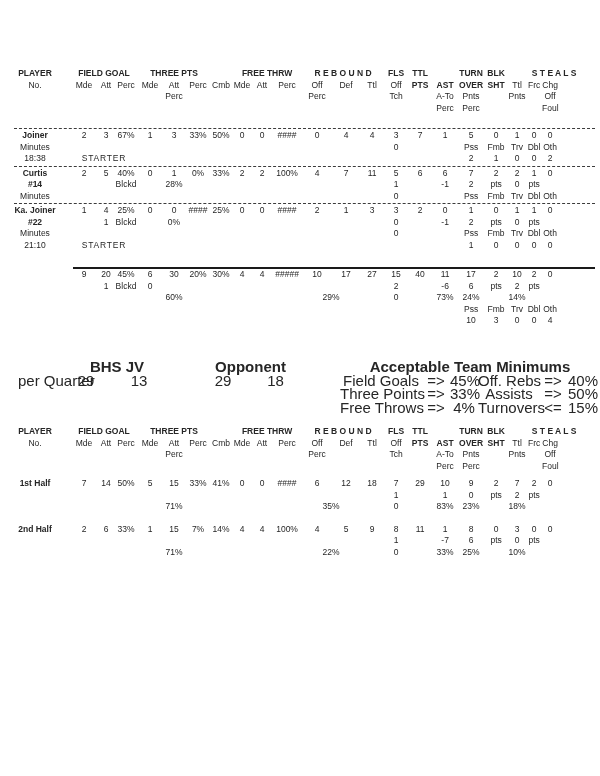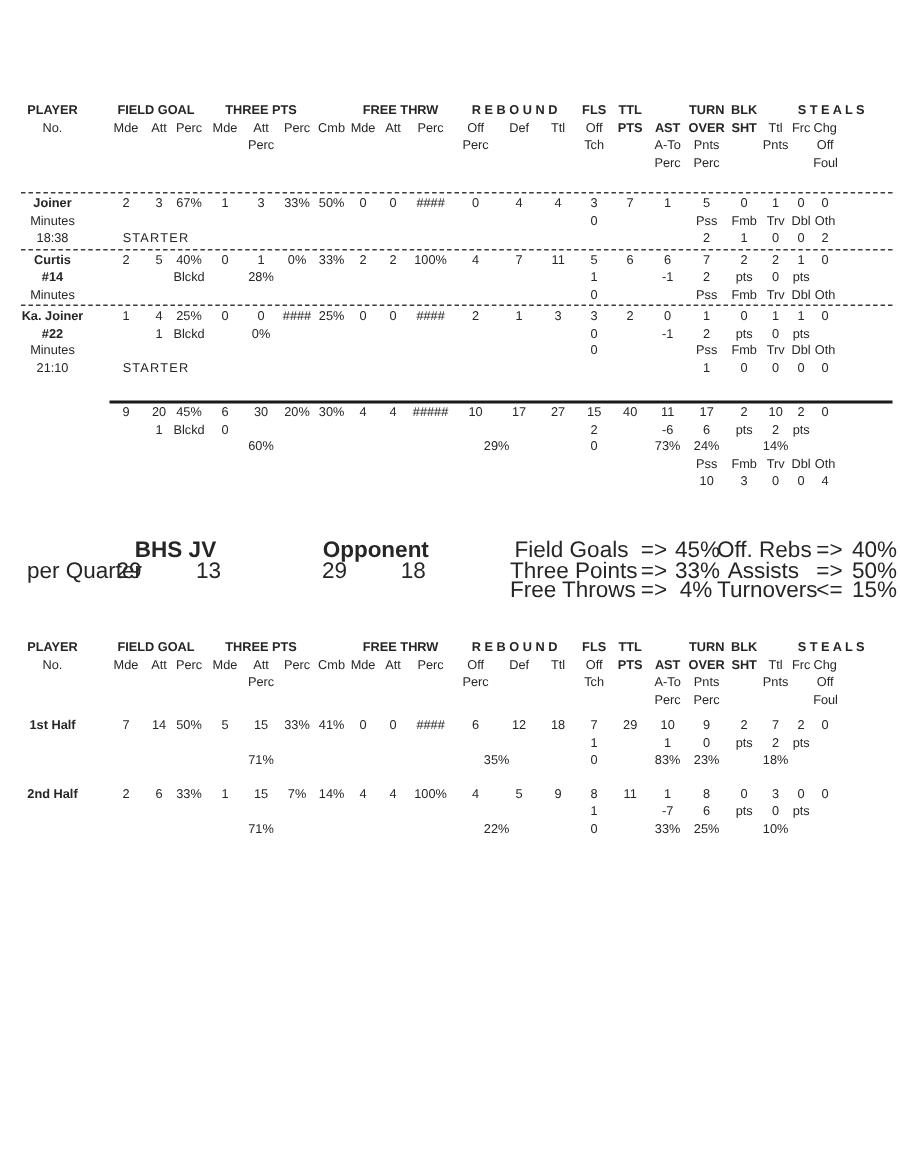--- a/index.html
+++ b/index.html
@@ -426,20 +426,23 @@
       <colgroup>
         <col style="width:82px">
           <col style="width:28px">
           <col style="width:28px">
         <col style="width:62px">
           <col style="width:26px">
           <col style="width:34px">
       </colgroup>
       <tbody>
           <tr>
+            <td colspan="6" class="bold left">Acceptable Team Minimums</td>
+          </tr>
+          <tr>
             <td colspan="1" class="left">Field Goals</td>
             <td colspan="1">=&gt;</td>
             <td colspan="1">45%</td>
             <td colspan="1" class="left">Off. Rebs</td>
             <td colspan="1">=&gt;</td>
             <td colspan="1">40%</td>
           </tr>
           <tr>
             <td colspan="1" class="left">Three Points</td>
             <td colspan="1">=&gt;</td>

